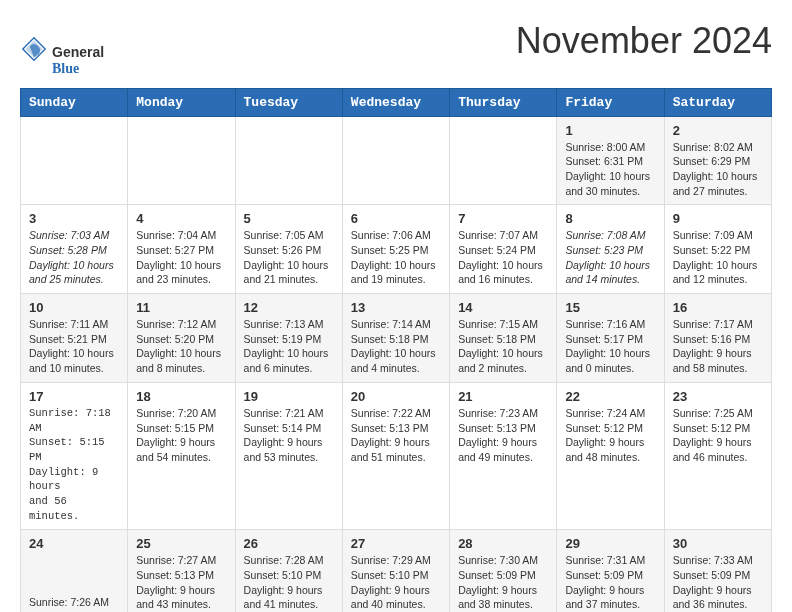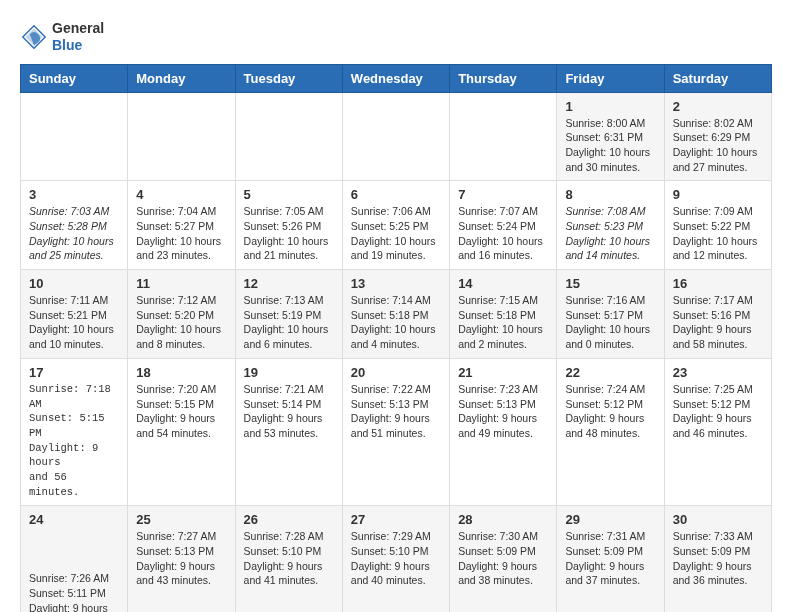--- a/index.html
+++ b/index.html
@@ -20,22 +20,22 @@
       display: flex;
       align-items: center;
       gap: 4px;
     }
     .logo-text {
       font-size: 14px;
       font-weight: bold;
       line-height: 1.2;
     }
     .logo-text span { display: block; }
-    .logo-text .general { color: #333; }
-    .logo-text .blue { color: #2a6db5; }
+    .logo-text .general { color: #333; margin-top: 24px; }
+    .logo-text .blue { color: #2a6db5; font-family: Liberation Serif, serif; }
     .logo-icon {
       width: 28px;
       height: 28px;
     }
     .title-section {
       text-align: right;
     }
     .month-title {
       font-size: 36px;
       font-weight: normal;
@@ -51,20 +51,21 @@
       table-layout: fixed;
     }
     .calendar-table th {
       background-color: #2a6db5;
       color: #fff;
       text-align: left;
       padding: 6px 8px;
       font-size: 13px;
       font-weight: bold;
       border: 1px solid #1e5a9a;
+      font-family: Liberation Mono, monospace;
     }
     .calendar-table td {
       vertical-align: top;
       padding: 6px 8px;
       font-size: 11px;
       color: #333;
       border: 1px solid #ddd;
       height: 80px;
       background: #fff;
     }
@@ -98,20 +99,21 @@
       <path d="M20 8 L32 20 L20 32 L8 20 Z" fill="#2a6db5" opacity="0.3"></path>
       <path d="M20 4 L36 20 L20 36 L4 20 Z" fill="none" stroke="#2a6db5" stroke-width="2"></path>
       <path d="M14 16 Q20 10 26 16 Q32 22 26 28 L20 32" fill="#2a6db5" opacity="0.7"></path>
     </svg>
     <div class="logo-text">
       <span class="general">General</span>
       <span class="blue">Blue</span>
     </div>
   </div>
   <div class="title-section">
+    <div class="month-title">November 2024</div>
   </div>
 </div>
 
 <table class="calendar-table">
   <thead>
     <tr>
     <th>Sunday</th>
         <th>Monday</th>
         <th>Tuesday</th>
         <th>Wednesday</th>

